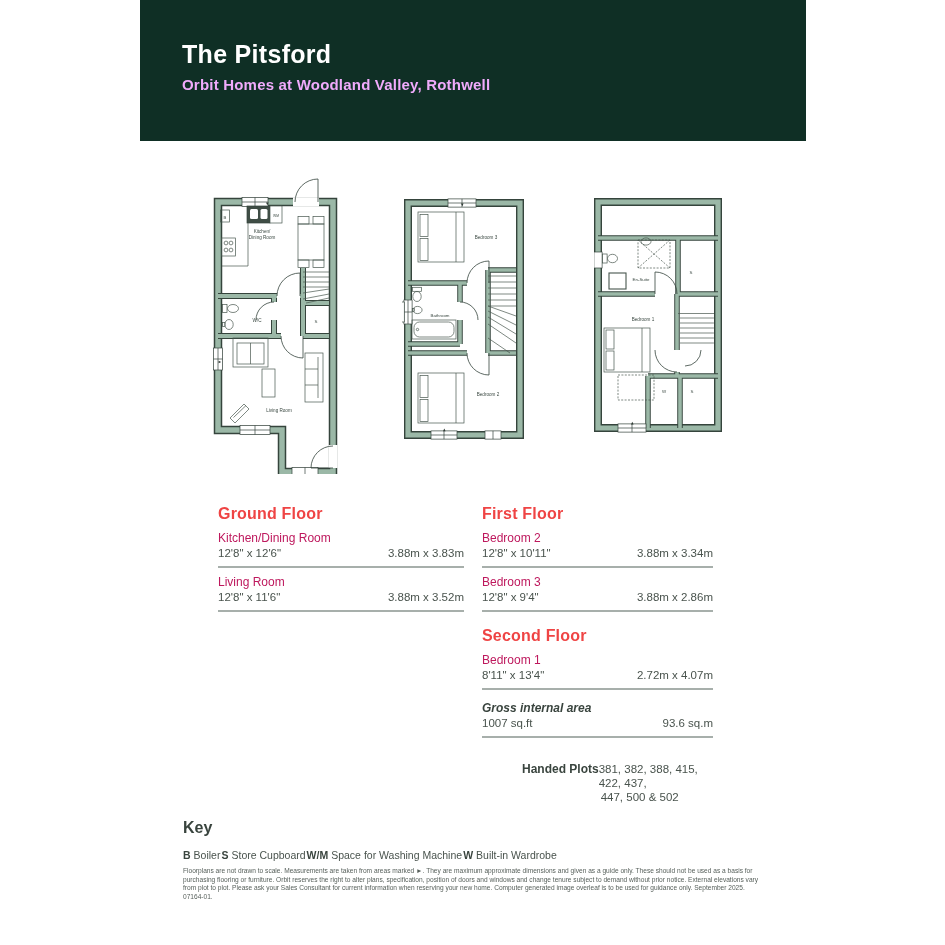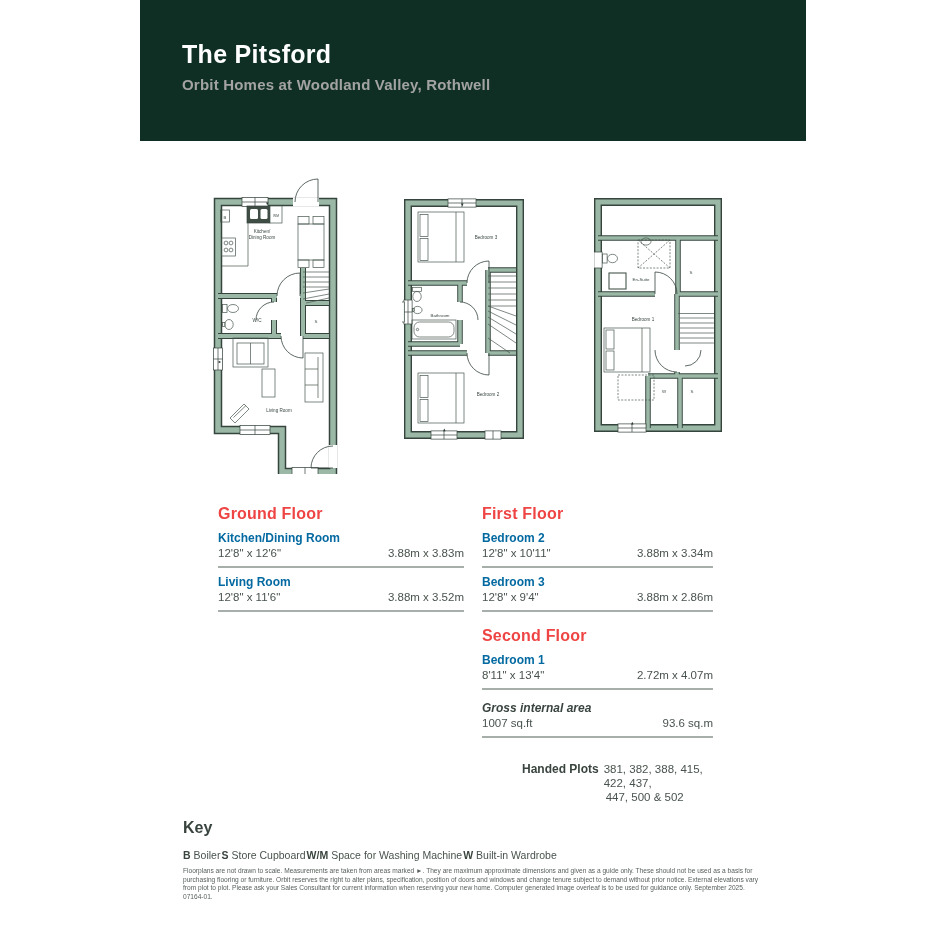--- a/index.html
+++ b/index.html
@@ -2,33 +2,33 @@
 <html><head>
 <meta charset="utf-8">
 <style>
   html,body{margin:0;padding:0;background:#ffffff;}
   .page{position:relative;width:852px;height:945px;background:#ffffff;overflow:hidden;
         font-family:"Liberation Sans",sans-serif;color:#39443e;}
   
   .banner{position:absolute;left:140px;top:0;width:666px;height:141px;background:#0f2f25;
           box-sizing:border-box;padding:40px 0 0 42px;}
   .banner h1{margin:0 0 7px 0;font-size:25px;font-weight:700;letter-spacing:.3px;color:#ffffff;}
-  .banner h2{margin:0;font-size:15px;font-weight:600;letter-spacing:.2px;color:#a3a3a3;}
+  .banner h2{margin:0;font-size:15px;font-weight:600;letter-spacing:.2px;color:#f0abfc;}
   
   .plan{position:absolute;}
   .plan text{font-family:"Liberation Sans",sans-serif;fill:#3c4a43;}
   
   .sched{position:absolute;}
   .sched-title{font-size:16px;font-weight:700;color:#ef4444;margin:0 0 8px 0;letter-spacing:.2px;}
-  .room{font-size:12px;font-weight:700;color:#0369a1;line-height:14px;}
+  .room{font-size:12px;font-weight:400;color:#be185d;line-height:14px;}
   .dims{display:flex;justify-content:space-between;font-size:11.5px;color:#49534d;margin-top:2px;line-height:13px;}
   .rule{height:2px;background:#a7afab;margin:6px 0 7px 0;}
   .gross-label{font-size:12px;font-weight:700;color:#39443e;line-height:14px;font-style:italic;}
   .handed{display:flex;align-items:flex-start;}
-  .handed .hp-label{font-size:12px;font-weight:700;white-space:nowrap;margin-right:5px;line-height:14px;padding-left:40px;}
+  .handed .hp-label{font-size:12px;font-weight:700;white-space:nowrap;line-height:14px;padding-left:40px;}
   .handed .hp-lines{font-size:11.5px;color:#49534d;line-height:14px;}
   .handed .hp-lines div:nth-child(2){margin-left:2px;}
   
   .key{position:absolute;left:183px;top:819px;}
   .key-title{font-size:16px;font-weight:700;margin:0 0 12px 0;}
   .key-items{display:flex;gap:1px;font-size:10.5px;color:#49534d;justify-content:flex-end;}
   .key-items b{color:#39443e;margin-right:3px;}
   
   .disclaimer{position:absolute;left:183px;top:867px;width:582px;font-size:6.6px;line-height:8.7px;color:#565f5a;}
 </style>

